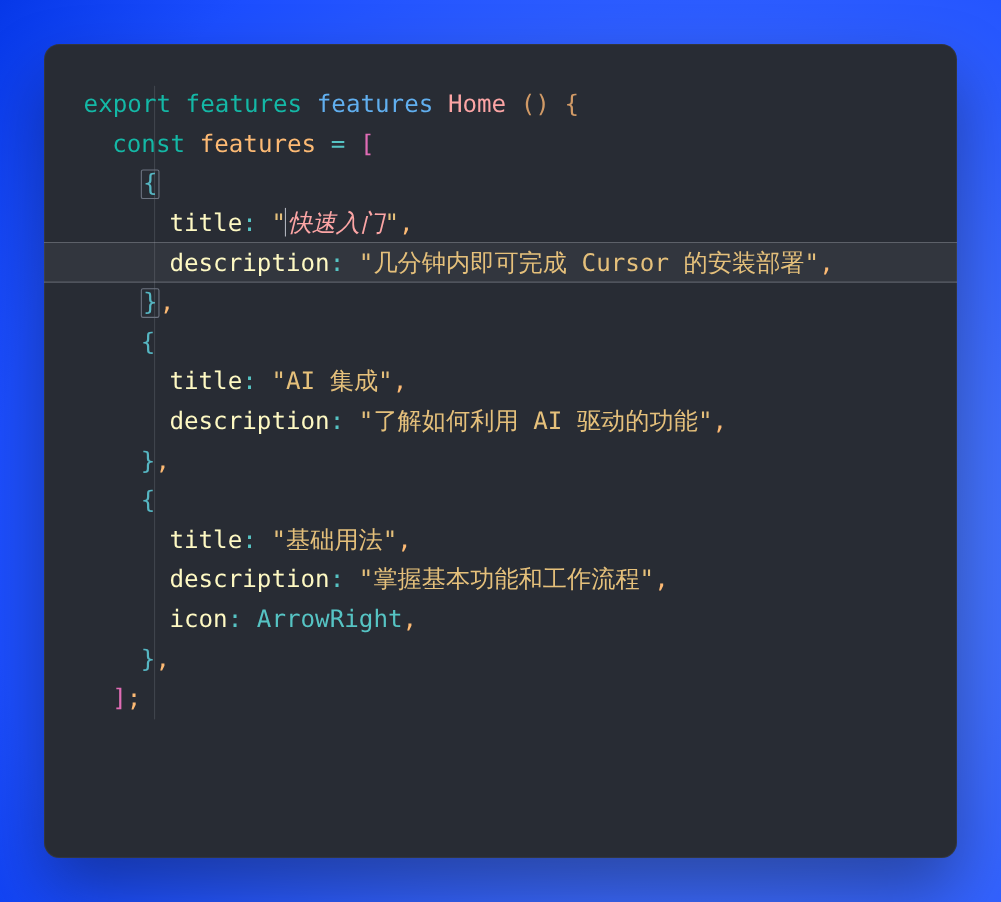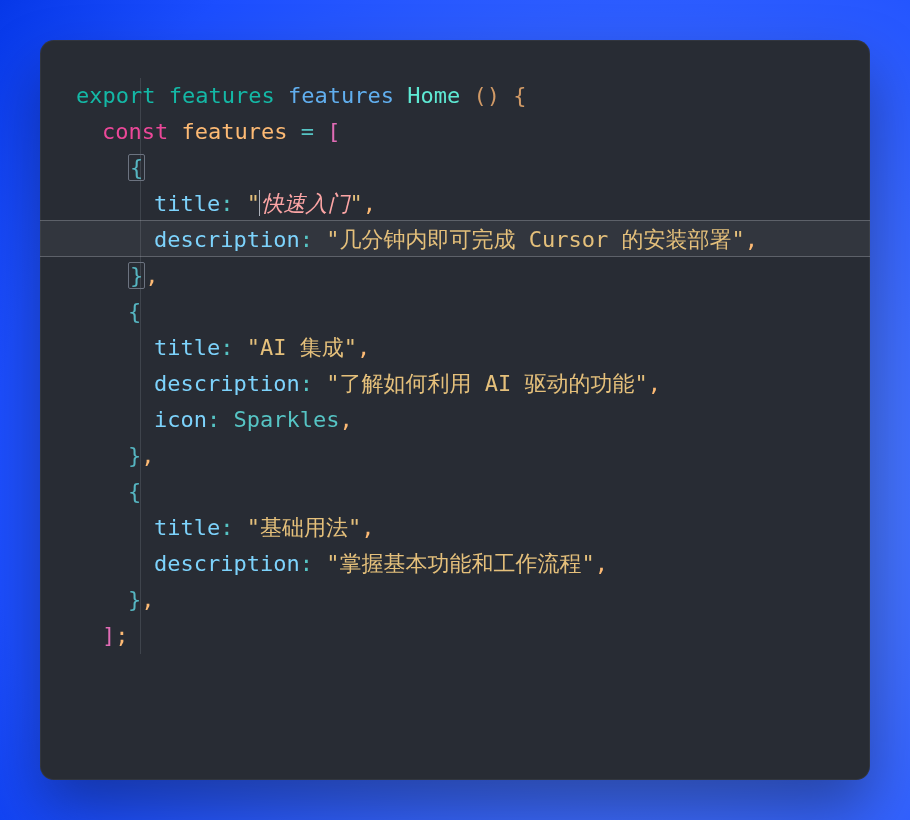--- a/index.html
+++ b/index.html
@@ -21,27 +21,27 @@
   .code {
     font-size:22px;
     line-height:36px;
     color:#abb2bf;
     white-space:nowrap;
     position:relative;
   }
   .line { position:relative; }
   .kw-pink   { color:#14b8a6; }   
   .kw-blue   { color:#61afef; }   
-  .kw-purple { color:#ec4899; }   
-  .fn-green  { color:#5eead4; }   
+  .kw-purple { color:#14b8a6; }   
+  .fn-green  { color:#fca5a5; }   
   .cls-teal  { color:#56c4c4; }   
   .brace-yel { color:#d19a66; }   
   .brace-pnk { color:#e06cb5; }   
   .brace-blu { color:#56b6c2; }   
-  .prop      { color:#7dd3fc;margin-top:43px; }
+  .prop      { color:#fef9c3;margin-top:43px; }
   .str       { color:#e5c07b; }
   .comment   { color:#5c6370; }
   .white     { color:#fdba74; }
   .suggest   { color:#fca5a5; font-style:italic; }
   .cursor-mark {
     display:inline-block; width:1.5px; height:26px;
     background:#aeb2bb; vertical-align:-5px; margin:0 1px 0 -1px;
   }
 
   
@@ -121,39 +121,39 @@
       <span class="brace-blu">{</span>
     </div>
     <div class="line i3">
       <span class="prop">title</span><span class="cls-teal">:</span>
       <span> </span><span class="str"><span>"</span><span>AI 集成</span><span>"</span></span><span class="white">,</span>
     </div>
     <div class="line i3">
       <span class="prop">description</span><span class="cls-teal">:</span>
       <span> </span><span class="str"><span>"</span><span>了解如何利用 AI 驱动的功能</span><span>"</span></span><span class="white">,</span>
     </div>
-    <div class="line i3">
-      <span class="prop">icon</span><span class="cls-teal">:</span>
-      <span> </span><span class="cls-teal">Sparkles</span><span class="white">,</span>
-    </div>
     <div class="line i2">
       <span class="brace-blu">}</span><span class="white">,</span>
     </div>
 
     <div class="line i2">
       <span class="brace-blu">{</span>
     </div>
     <div class="line i3">
       <span class="prop">title</span><span class="cls-teal">:</span>
       <span> </span><span class="str"><span>"</span><span>基础用法</span><span>"</span></span><span class="white">,</span>
     </div>
     <div class="line i3">
       <span class="prop">description</span><span class="cls-teal">:</span>
       <span> </span><span class="str"><span>"</span><span>掌握基本功能和工作流程</span><span>"</span></span><span class="white">,</span>
     </div>
+    <div class="line i3">
+      <span class="prop">icon</span><span class="cls-teal">:</span>
+      <span> </span><span class="cls-teal">ArrowRight</span><span class="white">,</span>
+    </div>
     <div class="line i2">
       <span class="brace-blu">}</span><span class="white">,</span>
     </div>
 
     <div class="line i1">
       <span class="brace-pnk">]</span><span class="white">;</span>
     </div>
 
   </div>
 </div>

